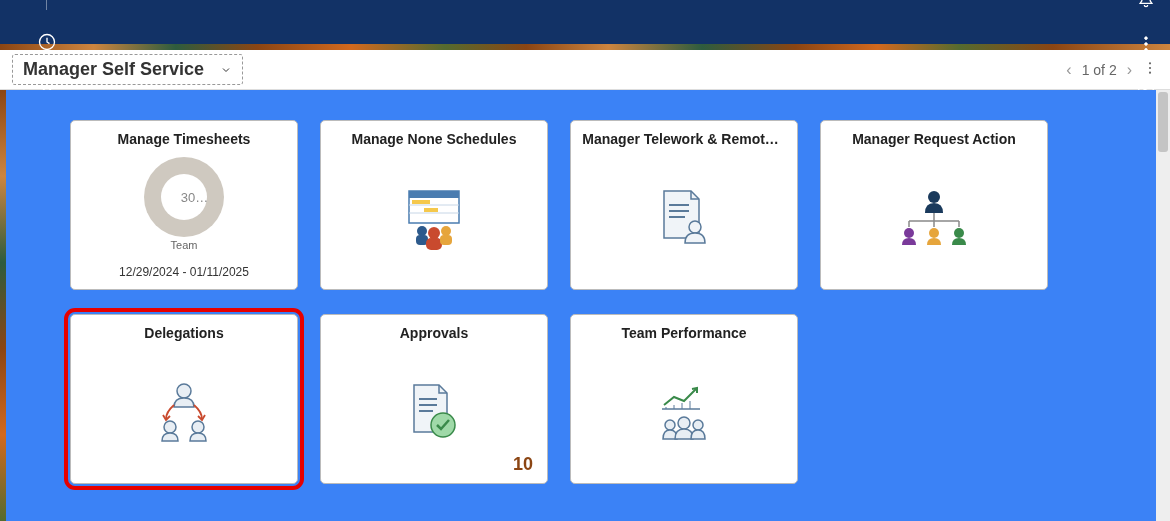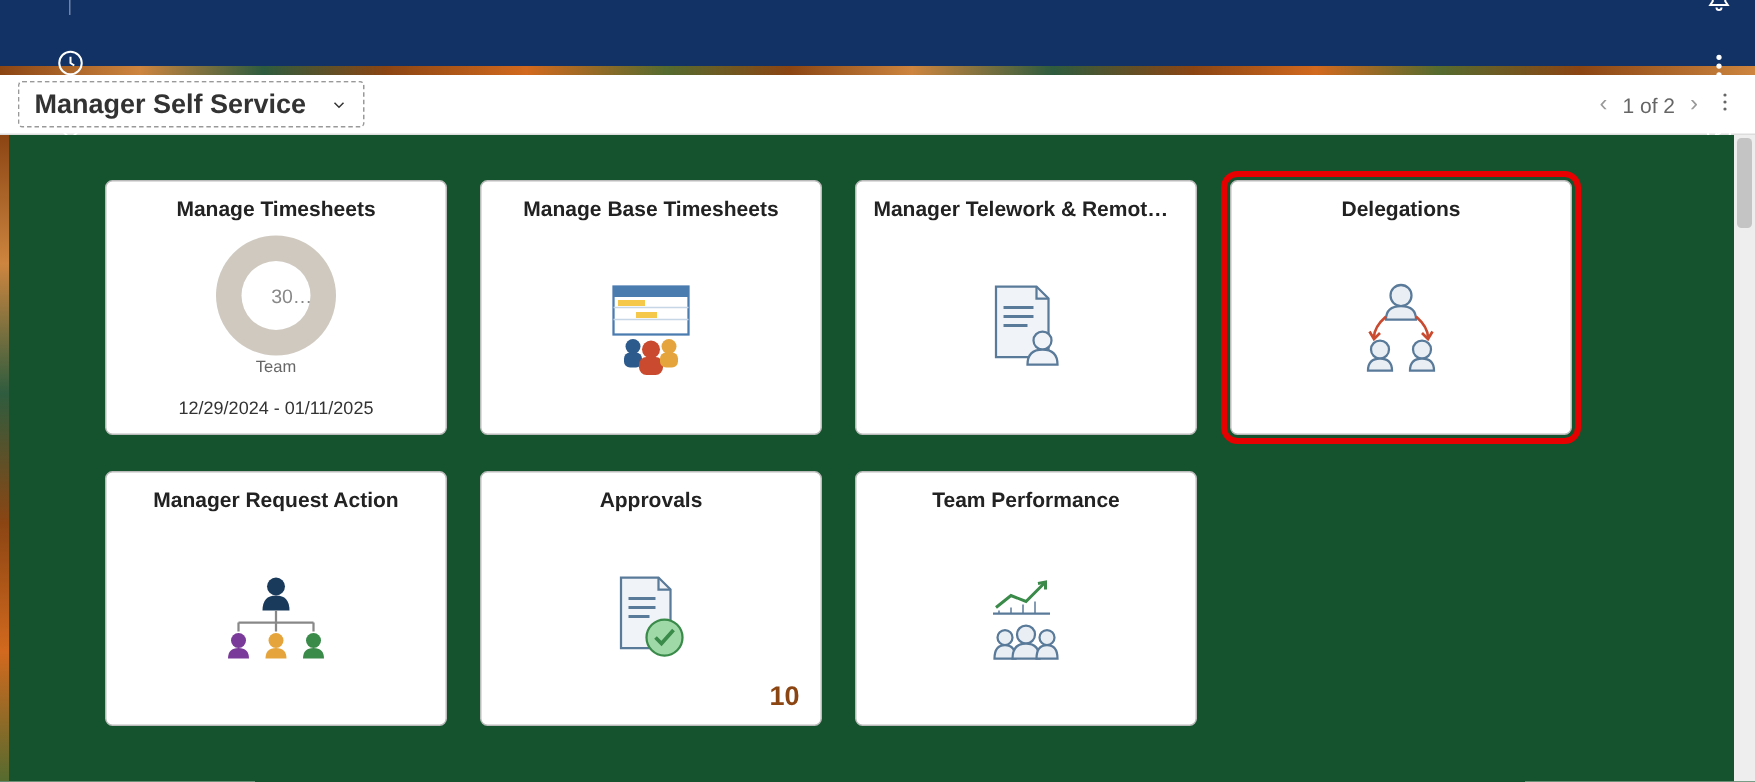--- a/index.html
+++ b/index.html
@@ -86,21 +86,21 @@
     font-size: 16px;
   }
   .pager .more {
     cursor: pointer;
     color: #666;
   }
   .content-wrap {
     position: relative;
     height: calc(521px - 44px - 6px - 40px);
     overflow-y: auto;
-    background: #14532d;
+    background: #3b82f6;
   }
   .content {
     padding: 30px 70px;
     display: grid;
     grid-template-columns: repeat(4, 228px);
     gap: 24px 22px;
     justify-content: start;
   }
   .tile {
     background: #fff;
@@ -300,21 +300,21 @@
           <div class="donut">
             <span class="donut-val">30…</span>
           </div>
           <div class="donut-label">Team</div>
         </div>
       </div>
       <div class="tile-footer">12/29/2024 - 01/11/2025</div>
     </div>
 
     <div class="tile">
-      <div class="tile-title">Manage Base Timesheets</div>
+      <div class="tile-title">Manage None Schedules</div>
       <div class="tile-body">
         <svg width="80" height="70" viewBox="0 0 80 70">
           <rect x="15" y="8" width="50" height="32" fill="#fff" stroke="#4a7cb0" stroke-width="1.5"></rect>
           <rect x="15" y="8" width="50" height="7" fill="#4a7cb0"></rect>
           <line x1="15" y1="22" x2="65" y2="22" stroke="#c7d6e6"></line>
           <line x1="15" y1="30" x2="65" y2="30" stroke="#c7d6e6"></line>
           <rect x="18" y="17" width="18" height="4" fill="#f5c84c"></rect>
           <rect x="30" y="25" width="14" height="4" fill="#f5c84c"></rect>
           <circle cx="28" cy="48" r="5" fill="#2d5a8c"></circle>
             <rect x="22" y="52" width="12" height="10" rx="4" fill="#2d5a8c"></rect>
@@ -330,38 +330,20 @@
       <div class="tile-title">Manager Telework &amp; Remote W…</div>
       <div class="tile-body">
         <svg width="70" height="70" viewBox="0 0 70 70">
           <path d="M15 8 H42 L50 16 V55 H15 Z" fill="#f0f4f8" stroke="#5a7a9a" stroke-width="1.5"></path>
           <path d="M42 8 V16 H50" fill="none" stroke="#5a7a9a" stroke-width="1.5"></path>
           <line x1="20" y1="22" x2="40" y2="22" stroke="#5a7a9a" stroke-width="2"></line>
           <line x1="20" y1="28" x2="40" y2="28" stroke="#5a7a9a" stroke-width="2"></line>
           <line x1="20" y1="34" x2="36" y2="34" stroke="#5a7a9a" stroke-width="2"></line>
           <circle cx="46" cy="44" r="6" fill="#f0f4f8" stroke="#5a7a9a" stroke-width="1.5"></circle>
           <path d="M36 60 Q36 50 46 50 Q56 50 56 60 Z" fill="#f0f4f8" stroke="#5a7a9a" stroke-width="1.5"></path>
-        </svg>
-      </div>
-    </div>
-
-    <div class="tile highlighted">
-      <div class="tile-title">Delegations</div>
-      <div class="tile-body">
-        <svg width="80" height="70" viewBox="0 0 80 70">
-          <circle cx="40" cy="14" r="7" fill="#e8eef4" stroke="#5a7a9a" stroke-width="1.5"></circle>
-          <path d="M30 30 Q30 21 40 21 Q50 21 50 30 Z" fill="#e8eef4" stroke="#5a7a9a" stroke-width="1.5"></path>
-          <path d="M30 28 Q22 35 22 42" fill="none" stroke="#c94a2e" stroke-width="1.8"></path>
-          <path d="M19 38 L22 43 L26 39" fill="none" stroke="#c94a2e" stroke-width="1.8"></path>
-          <path d="M50 28 Q58 35 58 42" fill="none" stroke="#c94a2e" stroke-width="1.8"></path>
-          <path d="M54 39 L58 43 L61 38" fill="none" stroke="#c94a2e" stroke-width="1.8"></path>
-          <circle cx="26" cy="50" r="6" fill="#e8eef4" stroke="#5a7a9a" stroke-width="1.5"></circle>
-          <path d="M18 64 Q18 56 26 56 Q34 56 34 64 Z" fill="#e8eef4" stroke="#5a7a9a" stroke-width="1.5"></path>
-          <circle cx="54" cy="50" r="6" fill="#e8eef4" stroke="#5a7a9a" stroke-width="1.5"></circle>
-          <path d="M46 64 Q46 56 54 56 Q62 56 62 64 Z" fill="#e8eef4" stroke="#5a7a9a" stroke-width="1.5"></path>
         </svg>
       </div>
     </div>
 
     <div class="tile">
       <div class="tile-title">Manager Request Action</div>
       <div class="tile-body">
         <svg width="90" height="70" viewBox="0 0 90 70">
           <circle cx="45" cy="14" r="6" fill="#1a3a5c"></circle>
             <path d="M36 30 Q36 20 45 20 Q54 20 54 30 Z" fill="#1a3a5c"></path>
@@ -373,20 +355,38 @@
           <circle cx="20" cy="50" r="5" fill="#7a3a9a"></circle>
             <path d="M13 62 Q13 55 20 55 Q27 55 27 62 Z" fill="#7a3a9a"></path>
           <circle cx="45" cy="50" r="5" fill="#e6a53c"></circle>
             <path d="M38 62 Q38 55 45 55 Q52 55 52 62 Z" fill="#e6a53c"></path>
           <circle cx="70" cy="50" r="5" fill="#3a8a4a"></circle>
             <path d="M63 62 Q63 55 70 55 Q77 55 77 62 Z" fill="#3a8a4a"></path>
         </svg>
       </div>
     </div>
 
+    <div class="tile highlighted">
+      <div class="tile-title">Delegations</div>
+      <div class="tile-body">
+        <svg width="80" height="70" viewBox="0 0 80 70">
+          <circle cx="40" cy="14" r="7" fill="#e8eef4" stroke="#5a7a9a" stroke-width="1.5"></circle>
+          <path d="M30 30 Q30 21 40 21 Q50 21 50 30 Z" fill="#e8eef4" stroke="#5a7a9a" stroke-width="1.5"></path>
+          <path d="M30 28 Q22 35 22 42" fill="none" stroke="#c94a2e" stroke-width="1.8"></path>
+          <path d="M19 38 L22 43 L26 39" fill="none" stroke="#c94a2e" stroke-width="1.8"></path>
+          <path d="M50 28 Q58 35 58 42" fill="none" stroke="#c94a2e" stroke-width="1.8"></path>
+          <path d="M54 39 L58 43 L61 38" fill="none" stroke="#c94a2e" stroke-width="1.8"></path>
+          <circle cx="26" cy="50" r="6" fill="#e8eef4" stroke="#5a7a9a" stroke-width="1.5"></circle>
+          <path d="M18 64 Q18 56 26 56 Q34 56 34 64 Z" fill="#e8eef4" stroke="#5a7a9a" stroke-width="1.5"></path>
+          <circle cx="54" cy="50" r="6" fill="#e8eef4" stroke="#5a7a9a" stroke-width="1.5"></circle>
+          <path d="M46 64 Q46 56 54 56 Q62 56 62 64 Z" fill="#e8eef4" stroke="#5a7a9a" stroke-width="1.5"></path>
+        </svg>
+      </div>
+    </div>
+
     <div class="tile">
       <div class="tile-title">Approvals</div>
       <div class="tile-body">
         <svg width="70" height="70" viewBox="0 0 70 70">
           <path d="M15 8 H40 L48 16 V55 H15 Z" fill="#f0f4f8" stroke="#5a7a9a" stroke-width="1.5"></path>
           <path d="M40 8 V16 H48" fill="none" stroke="#5a7a9a" stroke-width="1.5"></path>
           <line x1="20" y1="22" x2="38" y2="22" stroke="#5a7a9a" stroke-width="2"></line>
           <line x1="20" y1="28" x2="38" y2="28" stroke="#5a7a9a" stroke-width="2"></line>
           <line x1="20" y1="34" x2="34" y2="34" stroke="#5a7a9a" stroke-width="2"></line>
           <circle cx="44" cy="48" r="12" fill="#9fd9a8" stroke="#3a8a4a" stroke-width="1.5"></circle>

